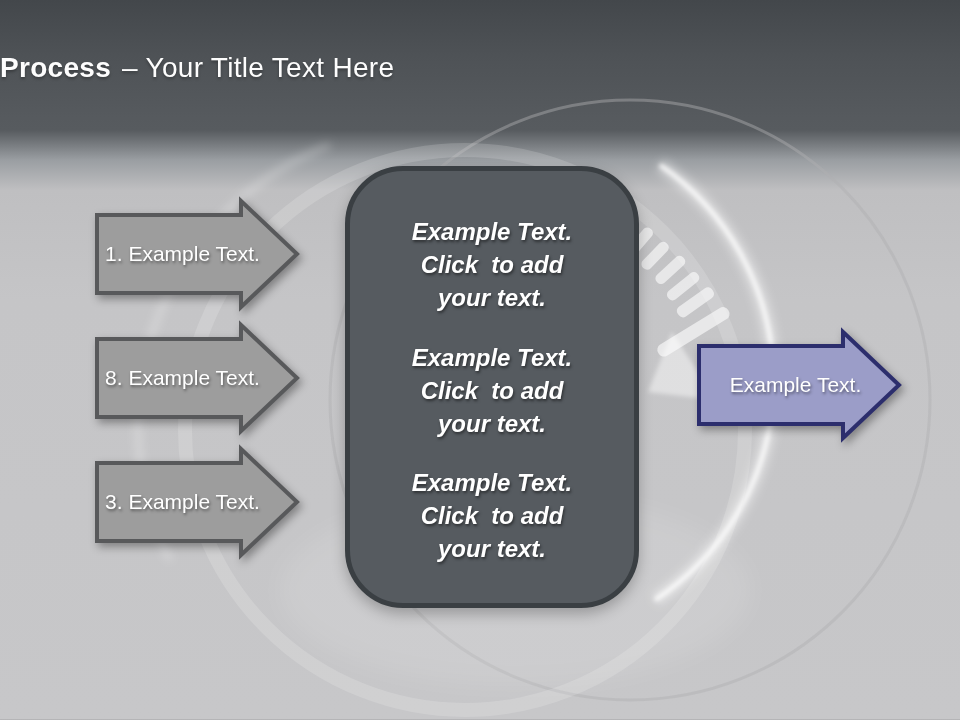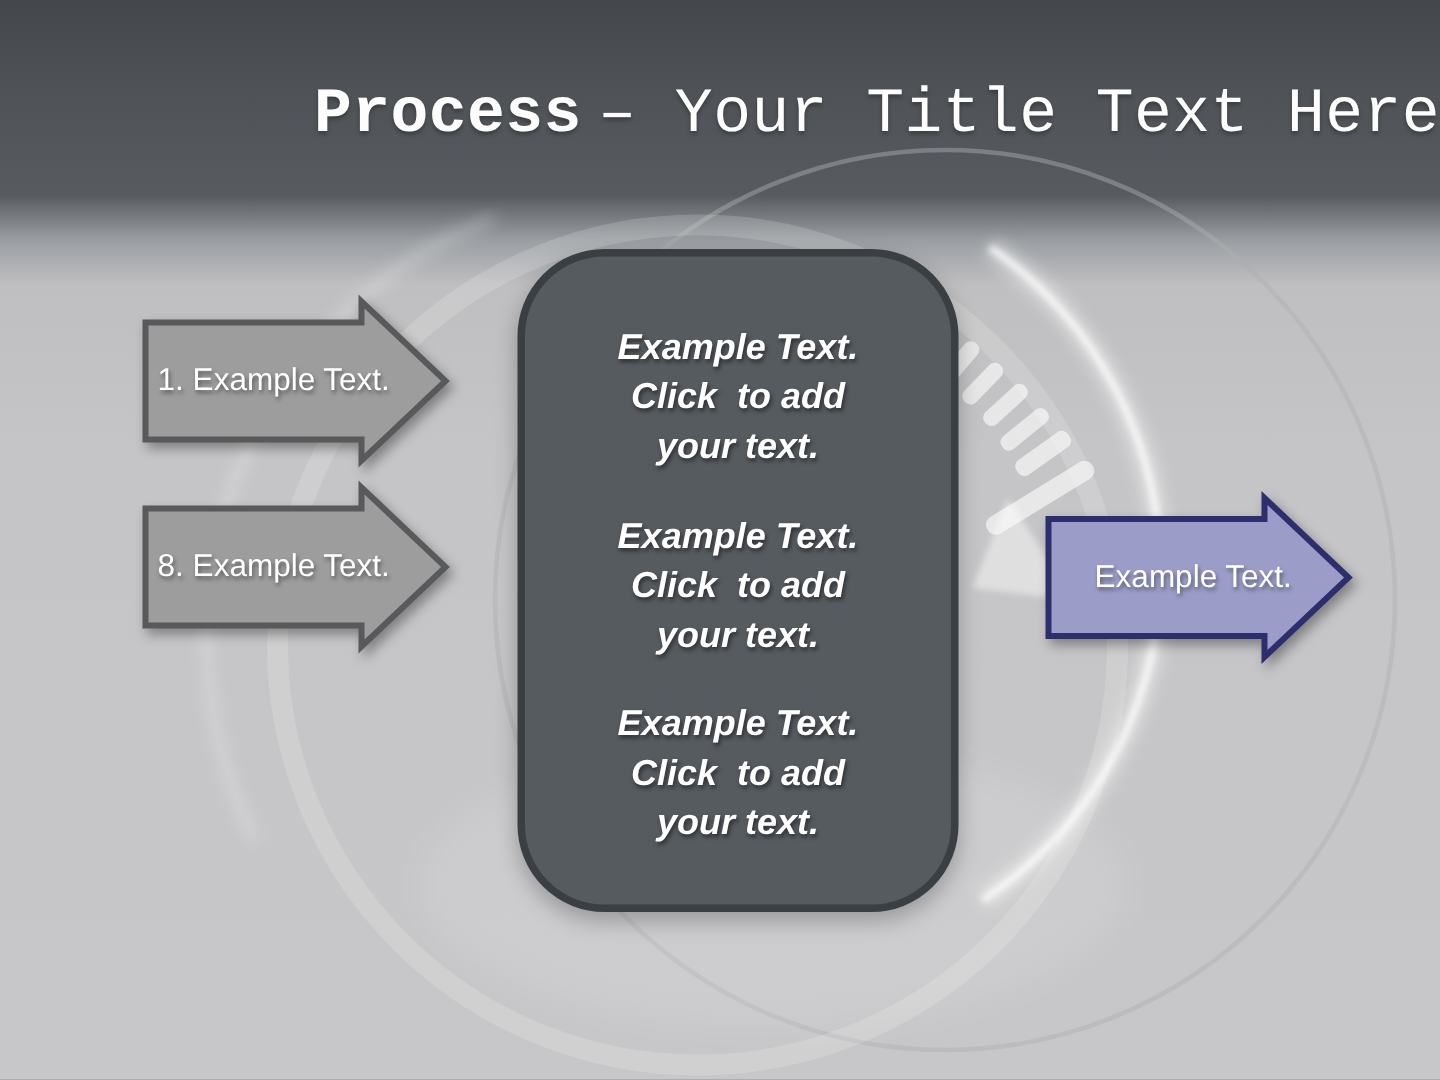--- a/index.html
+++ b/index.html
@@ -16,25 +16,24 @@
       #9a9ea2 160px,
       #bfbfc1 190px,
       #c5c5c7 300px,
       #c7c7c9 719px,
       #a2a2a4 720px);
   }
   .watermark{position:absolute;left:0;top:0;width:960px;height:720px;}
   
   .title{
     position:absolute;top:52px;left:0;width:960px;
-    text-align:right;color:#fdfdfd;font-size:42px;
+    text-align:left;color:#fdfdfd;font-size:28px;
     letter-spacing:.3px;
     text-shadow:0 2px 3px rgba(0,0,0,.30);
     white-space:nowrap;
-    font-family:Liberation Mono, monospace;
   }
   .title-bold{font-weight:700;}
   .title-rest{font-weight:400;margin-left:11px;}
   
   .arrow{position:absolute;width:205px;height:110px;}
   .arrow svg{position:absolute;left:0;top:0;overflow:visible;
     filter:drop-shadow(3px 4px 4px rgba(0,0,0,.35));}
   .arrow polygon{stroke-width:4;stroke-linejoin:miter;}
   .arrow-gray polygon{stroke:#58595b;}
   .arrow-accent polygon{stroke:#2c2e6d;}
@@ -134,20 +133,26 @@
     <span class="arrow-label">1. Example Text.</span>
   </div>
 
   <div class="arrow arrow-gray a2">
     <svg viewBox="0 0 205 110">
       <polygon points="2,16 146,16 146,2 202,55 146,108 146,94 2,94" fill="#9d9d9d"></polygon>
     </svg>
     <span class="arrow-label">8. Example Text.</span>
   </div>
 
+  <div class="arrow arrow-gray a3">
+    <svg viewBox="0 0 205 110">
+      <polygon points="2,16 146,16 146,2 202,55 146,108 146,94 2,94" fill="#9d9d9d"></polygon>
+    </svg>
+    <span class="arrow-label">3. Example Text.</span>
+  </div>
 
   <div class="panel">
     <div class="panel-block">
       <div class="panel-line">Example Text.</div>
       <div class="panel-line">Click  to add</div>
       <div class="panel-line">your text.</div>
     </div>
     <div class="panel-block">
       <div class="panel-line">Example Text.</div>
       <div class="panel-line">Click  to add</div>

